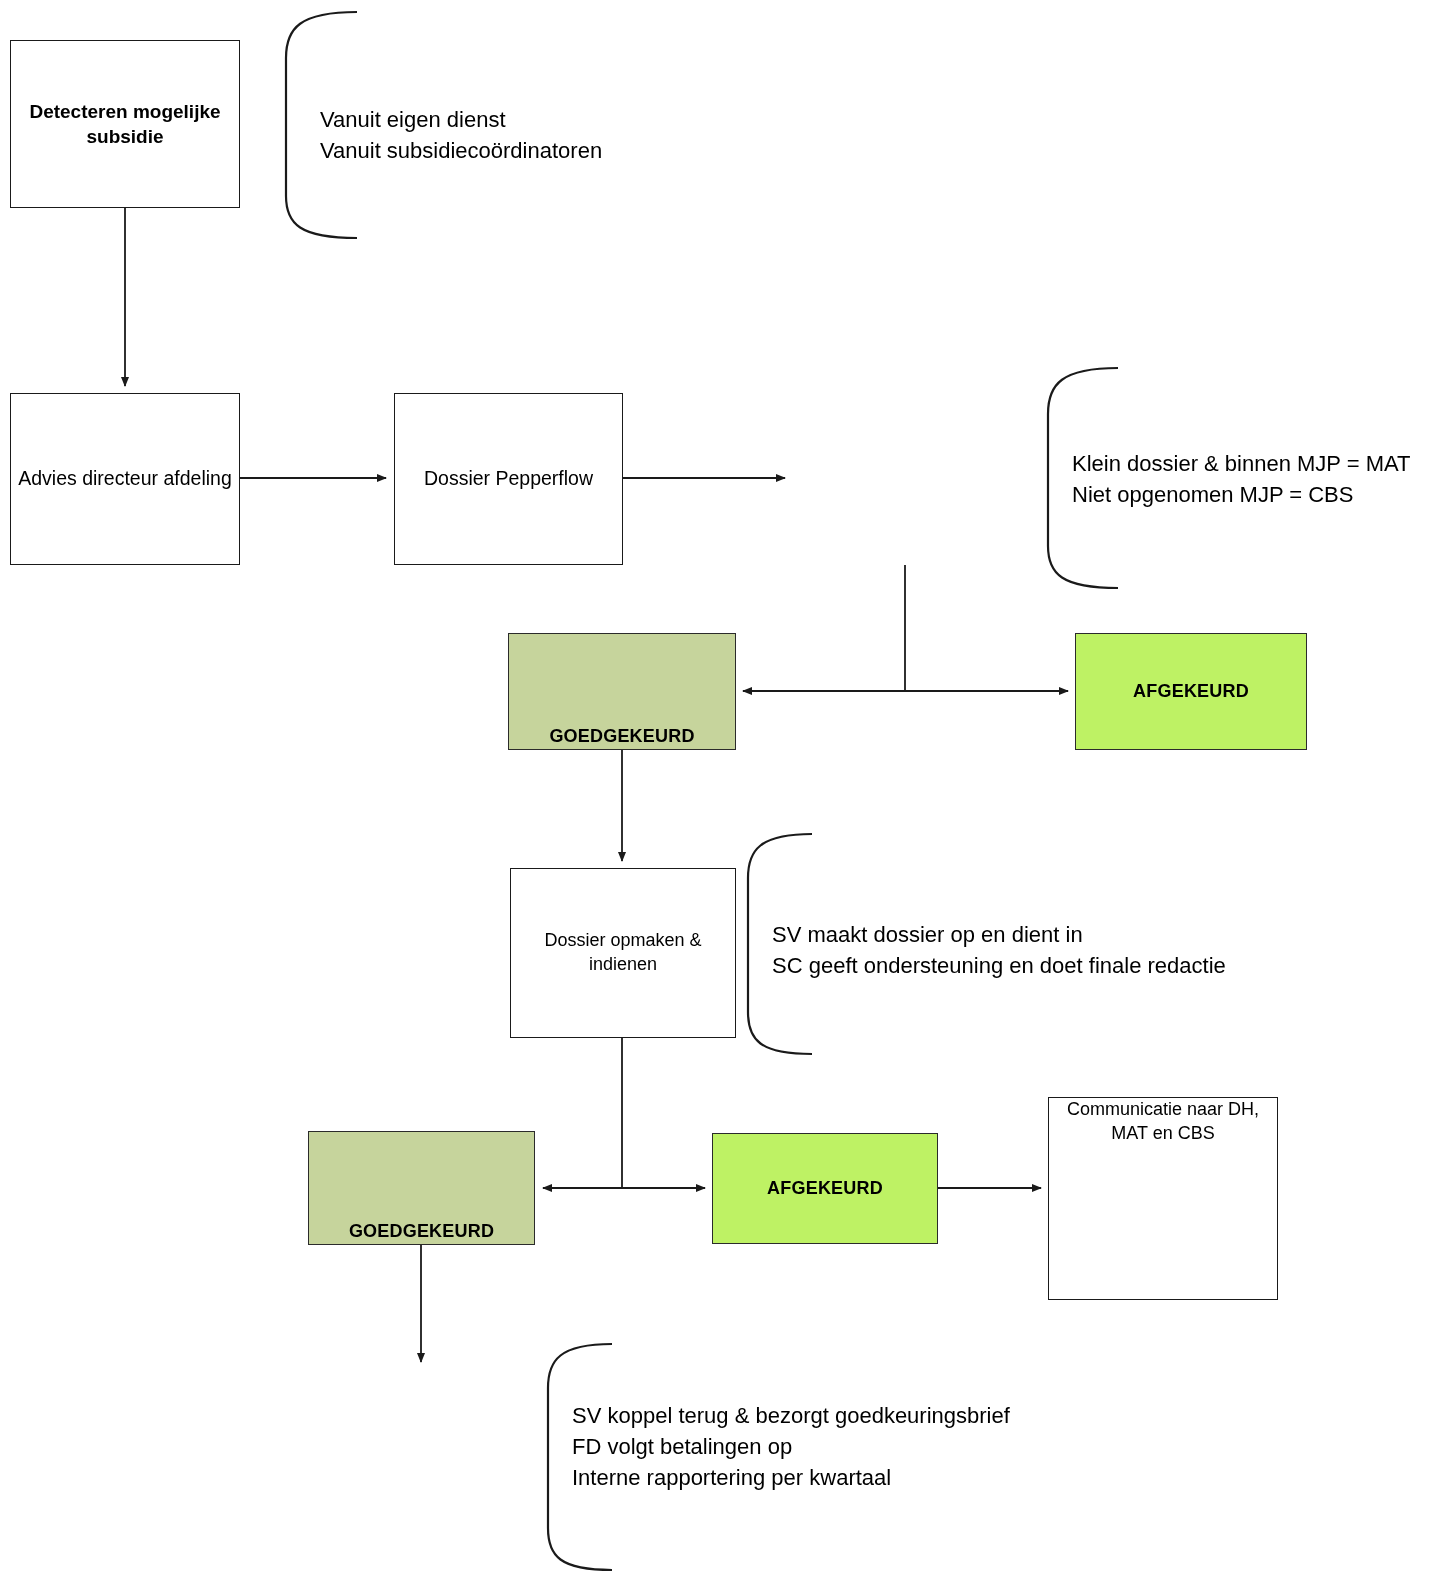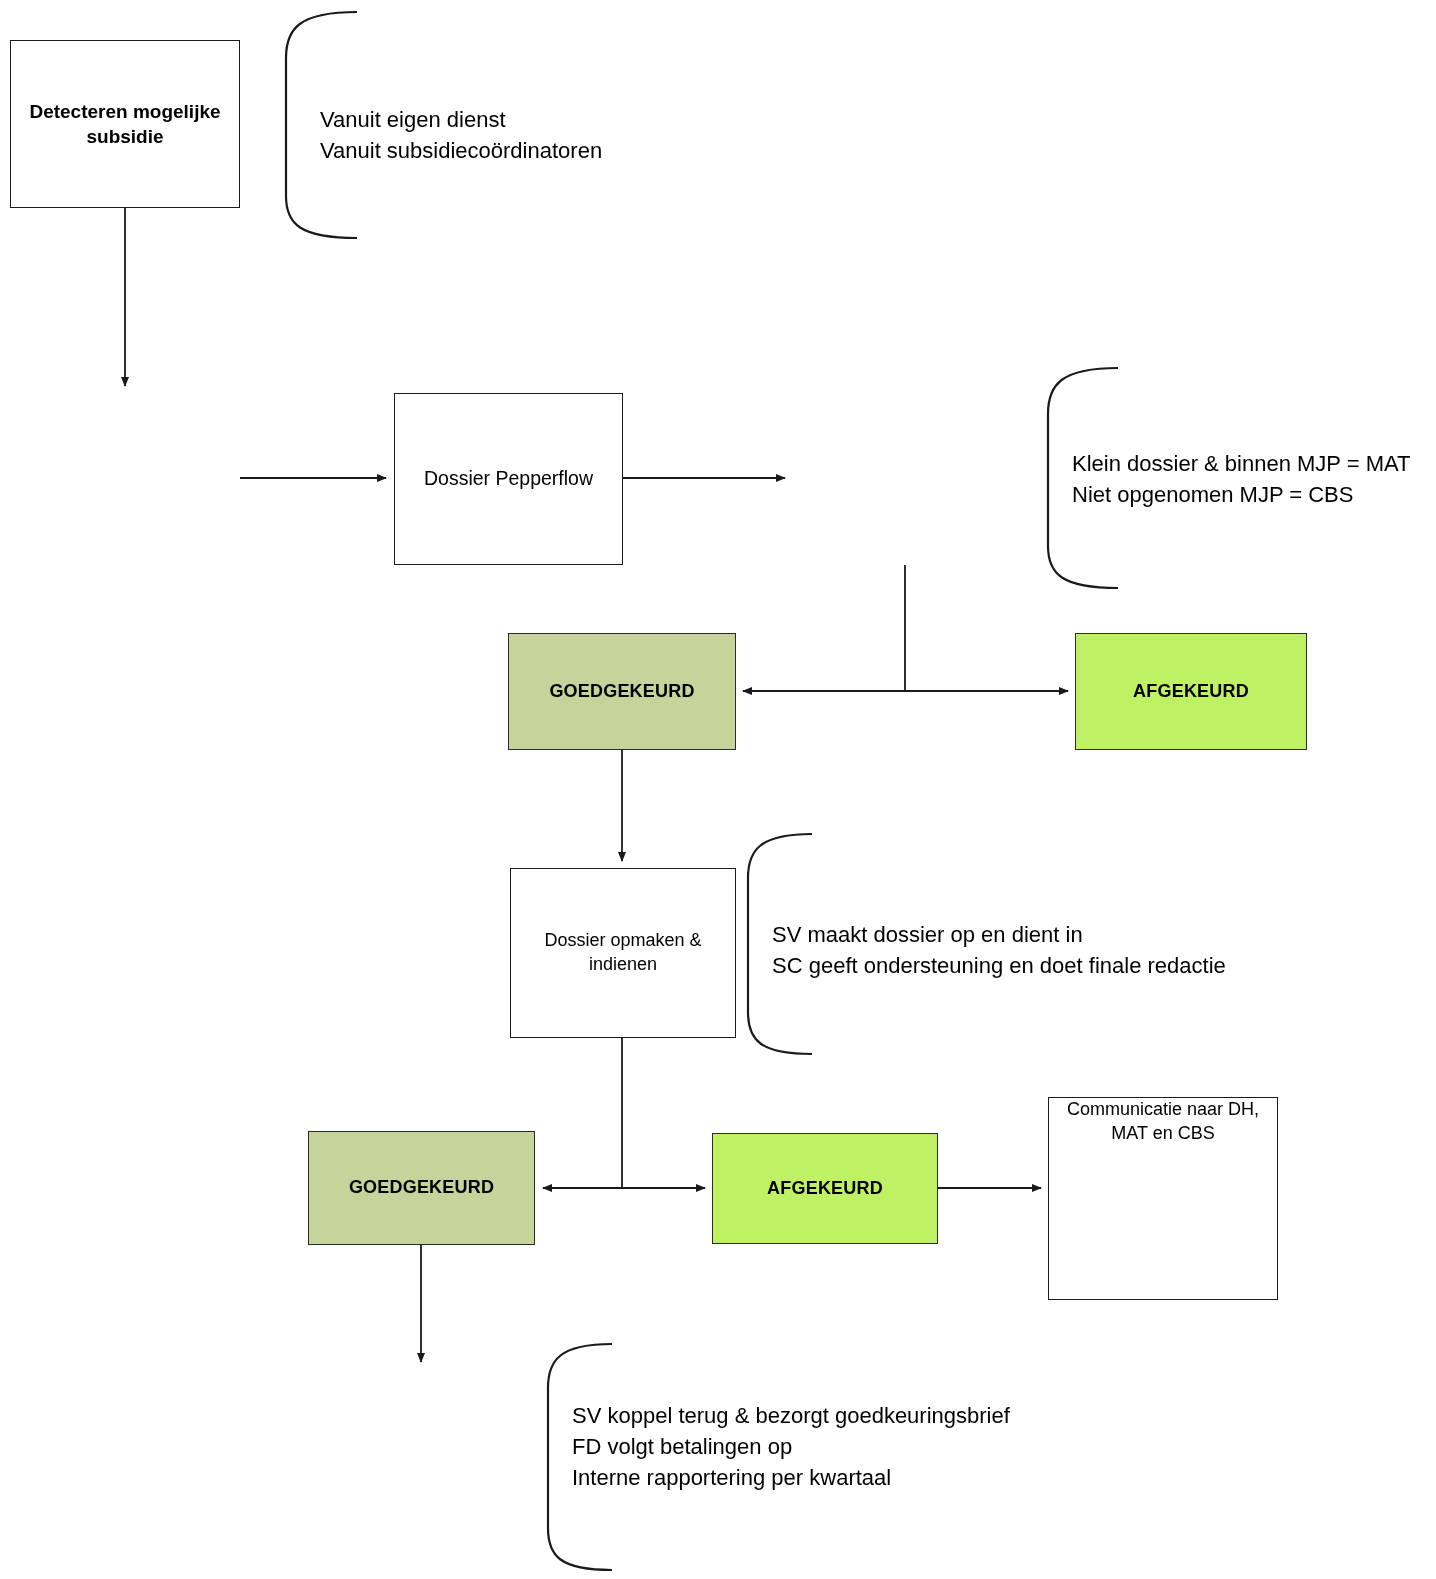--- a/index.html
+++ b/index.html
@@ -49,20 +49,21 @@
   }
   .node.topalign {
     align-items: flex-start;
   }
   .node.approved {
     background: #c6d49c;
     border: 1.8px solid #2b2b2b;
     font-size: 18px;
     font-weight: 700;
     letter-spacing: 0.2px;
+    align-items: flex-end;
   }
   .node.rejected {
     background: #bef264;
     border: 1.8px solid #2b2b2b;
     font-size: 18px;
     font-weight: 700;
     letter-spacing: 0.2px;
   }
   .annotation {
     position: absolute;
@@ -116,20 +117,23 @@
 
     <line x1="421" y1="1245" x2="421" y2="1362" stroke="#1a1a1a" stroke-width="1.8" marker-end="url(#arrow)"></line>
 
     <path d="M 612,1344 C 560,1344 548,1360 548,1388 L 548,1528 C 548,1556 560,1570 612,1570" fill="none" stroke="#1a1a1a" stroke-width="2.2"></path>
   </svg>
 
   <div class="node plain bold" style="left:10px; top:40px; width:230px; height:168px;">
     <span>Detecteren mogelijke subsidie</span>
   </div>
 
+  <div class="node plain" style="left:10px; top:393px; width:230px; height:172px;">
+    <span>Advies directeur afdeling</span>
+  </div>
 
   <div class="node plain" style="left:394px; top:393px; width:229px; height:172px;">
     <span>Dossier Pepperflow</span>
   </div>
 
 
   <div class="node approved" style="left:508px; top:633px; width:228px; height:117px;">
     <span>GOEDGEKEURD</span>
   </div>
 

